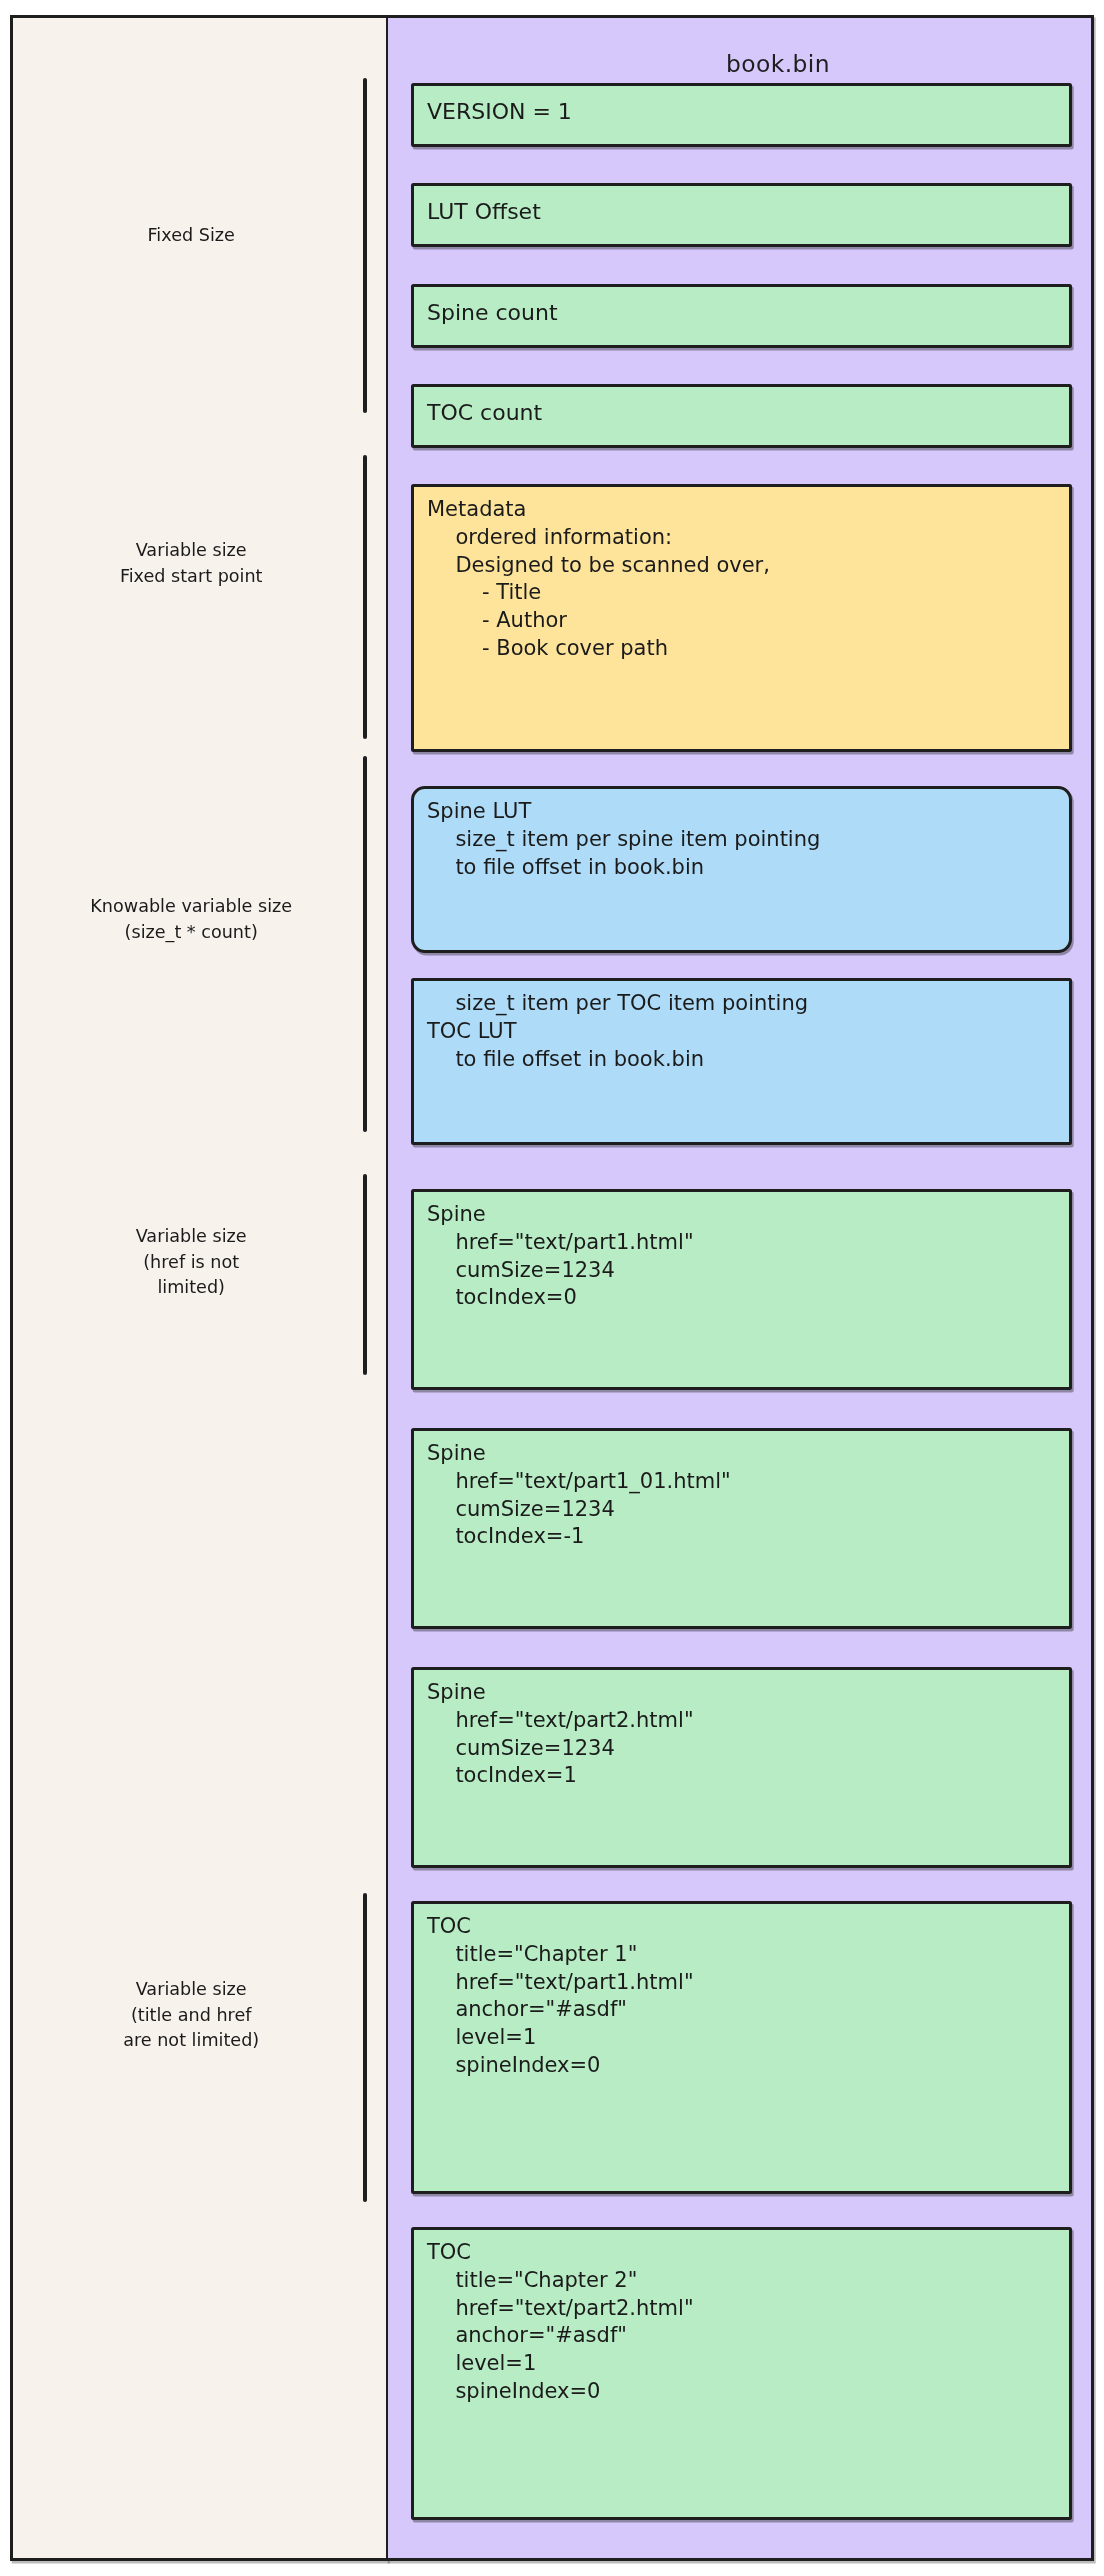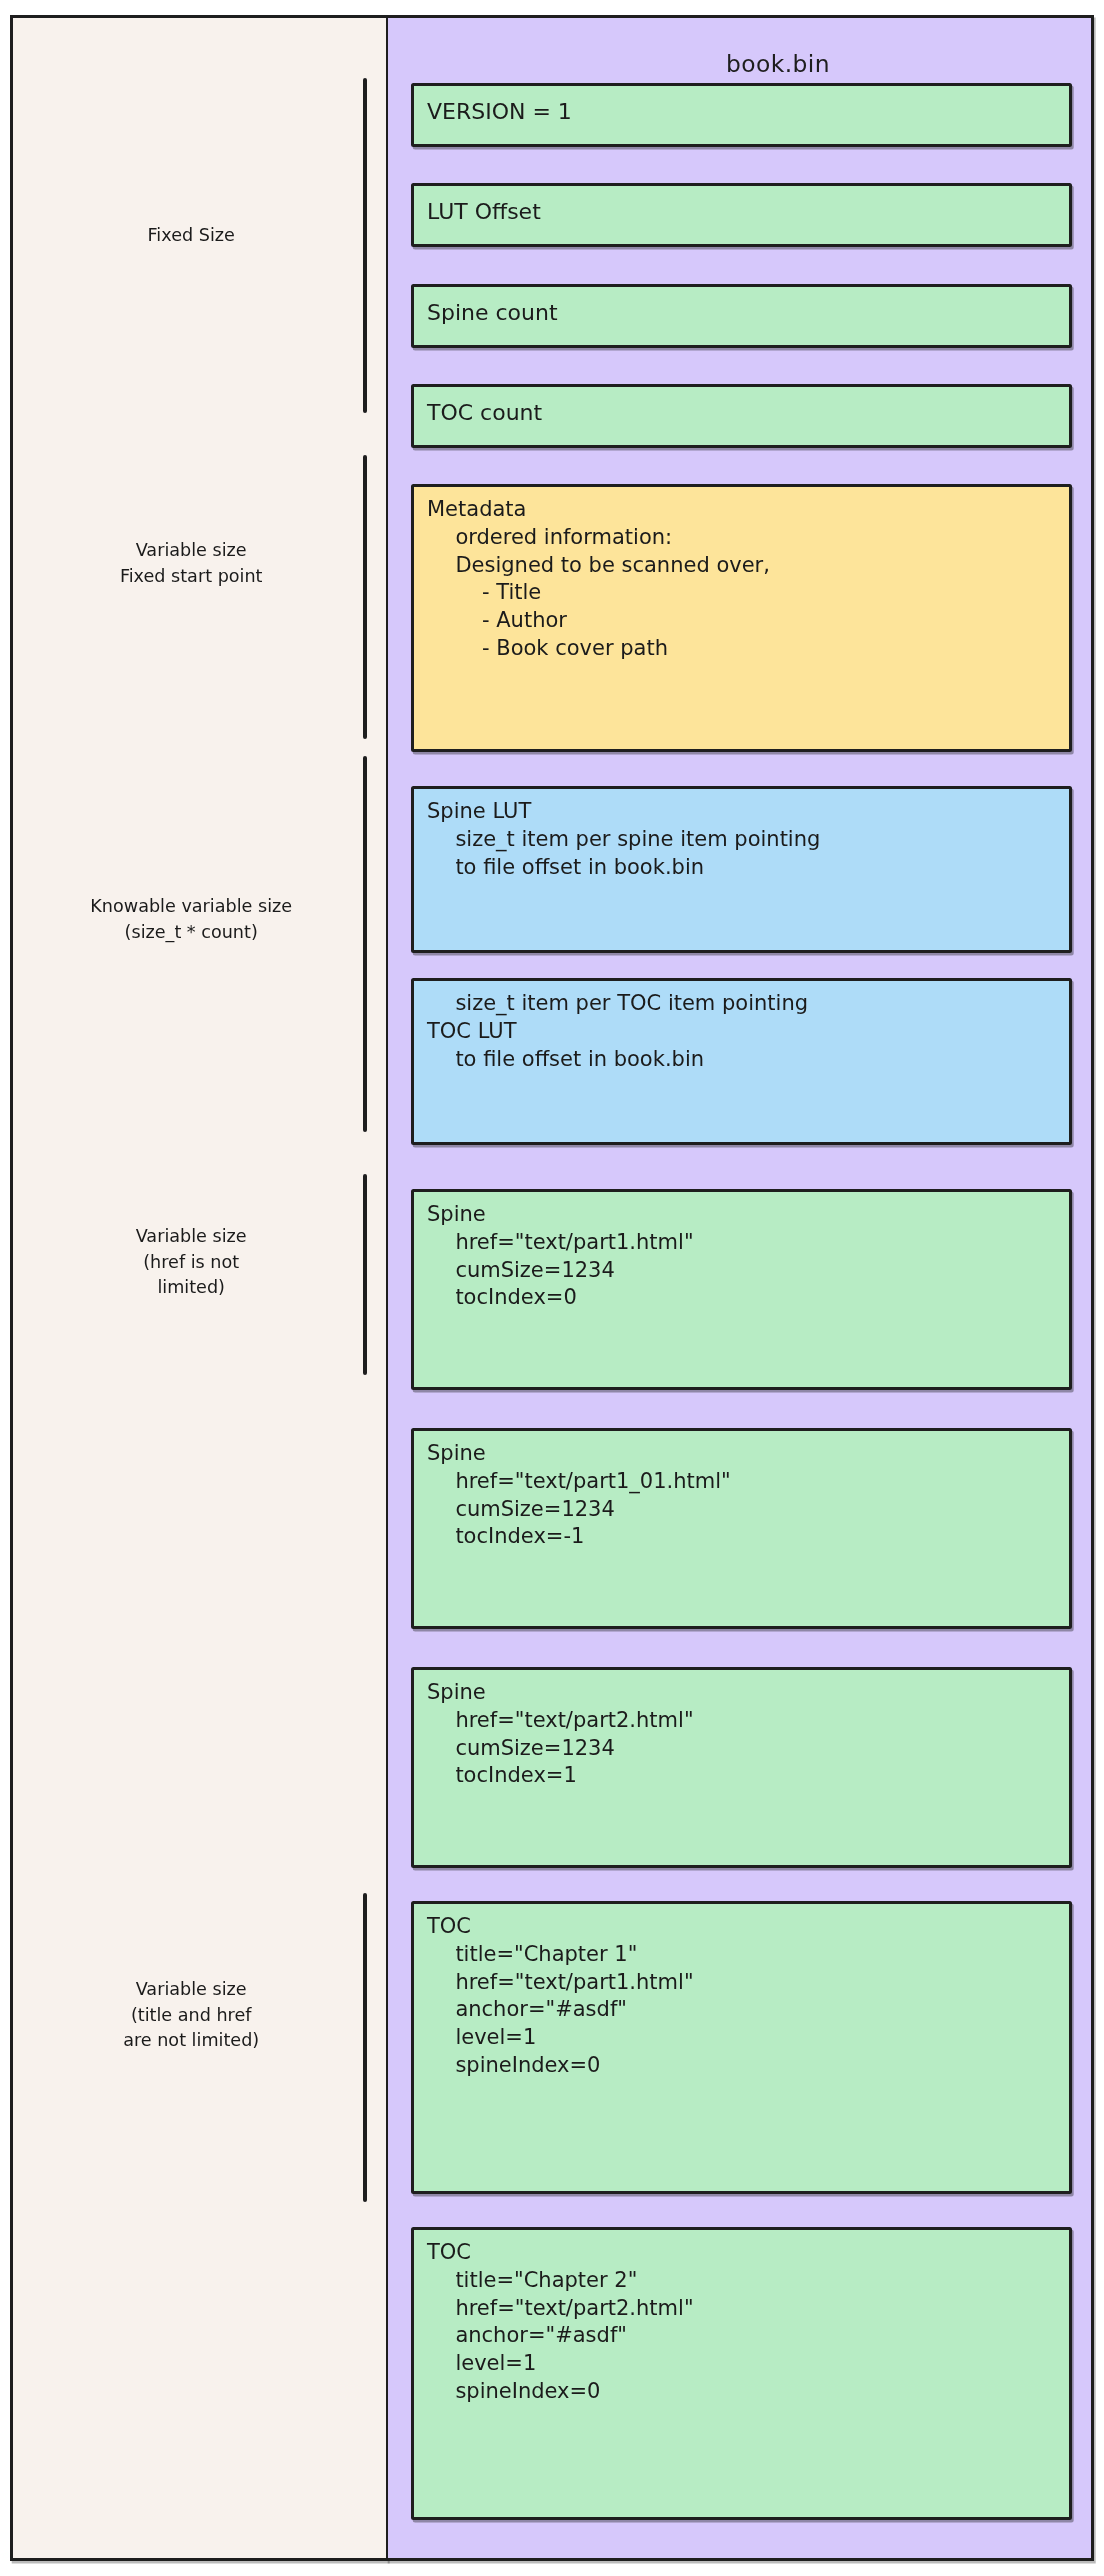--- a/index.html
+++ b/index.html
@@ -136,21 +136,21 @@
           <div class="line head">TOC count</div>
         </div>
         <div class="block yellow" style="position: absolute; left: 0px; width: 661px; top: 401px; height: 268px;">
           <div class="line head">Metadata</div>
           <div class="line ind1">ordered information:</div>
           <div class="line ind1">Designed to be scanned over,</div>
           <div class="line ind2">- Title</div>
           <div class="line ind2">- Author</div>
           <div class="line ind2">- Book cover path</div>
         </div>
-        <div class="block blue" style="position: absolute; left: 0px; width: 661px; top: 703px; height: 167px;">
+        <div class="block blue" style="position: absolute; left: 0px; width: 661px; top: 703px; height: 167px; border-radius: 14px;">
           <div class="line head">Spine LUT</div>
           <div class="line ind1">size_t item per spine item pointing</div>
           <div class="line ind1">to file offset in book.bin</div>
         </div>
         <div class="block blue" style="position: absolute; left: 0px; width: 661px; top: 895px; height: 167px;">
           <div class="line ind1">size_t item per TOC item pointing</div>
           <div class="line head">TOC LUT</div>
           <div class="line ind1">to file offset in book.bin</div>
         </div>
         <div class="block green" style="position: absolute; left: 0px; width: 661px; top: 1106px; height: 201px;">

